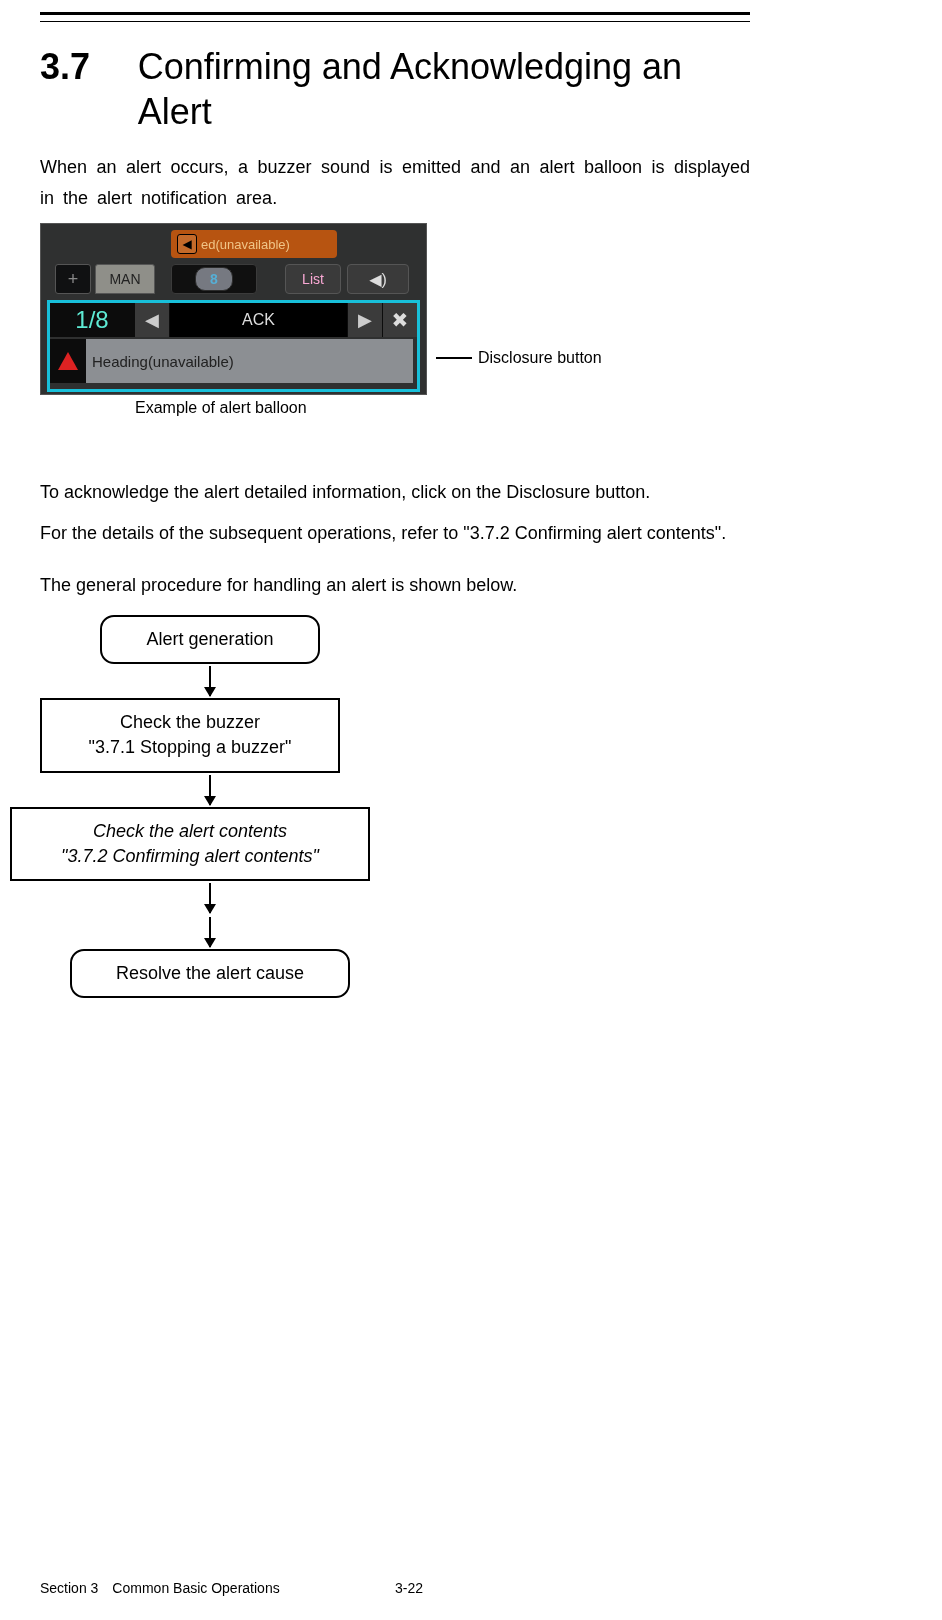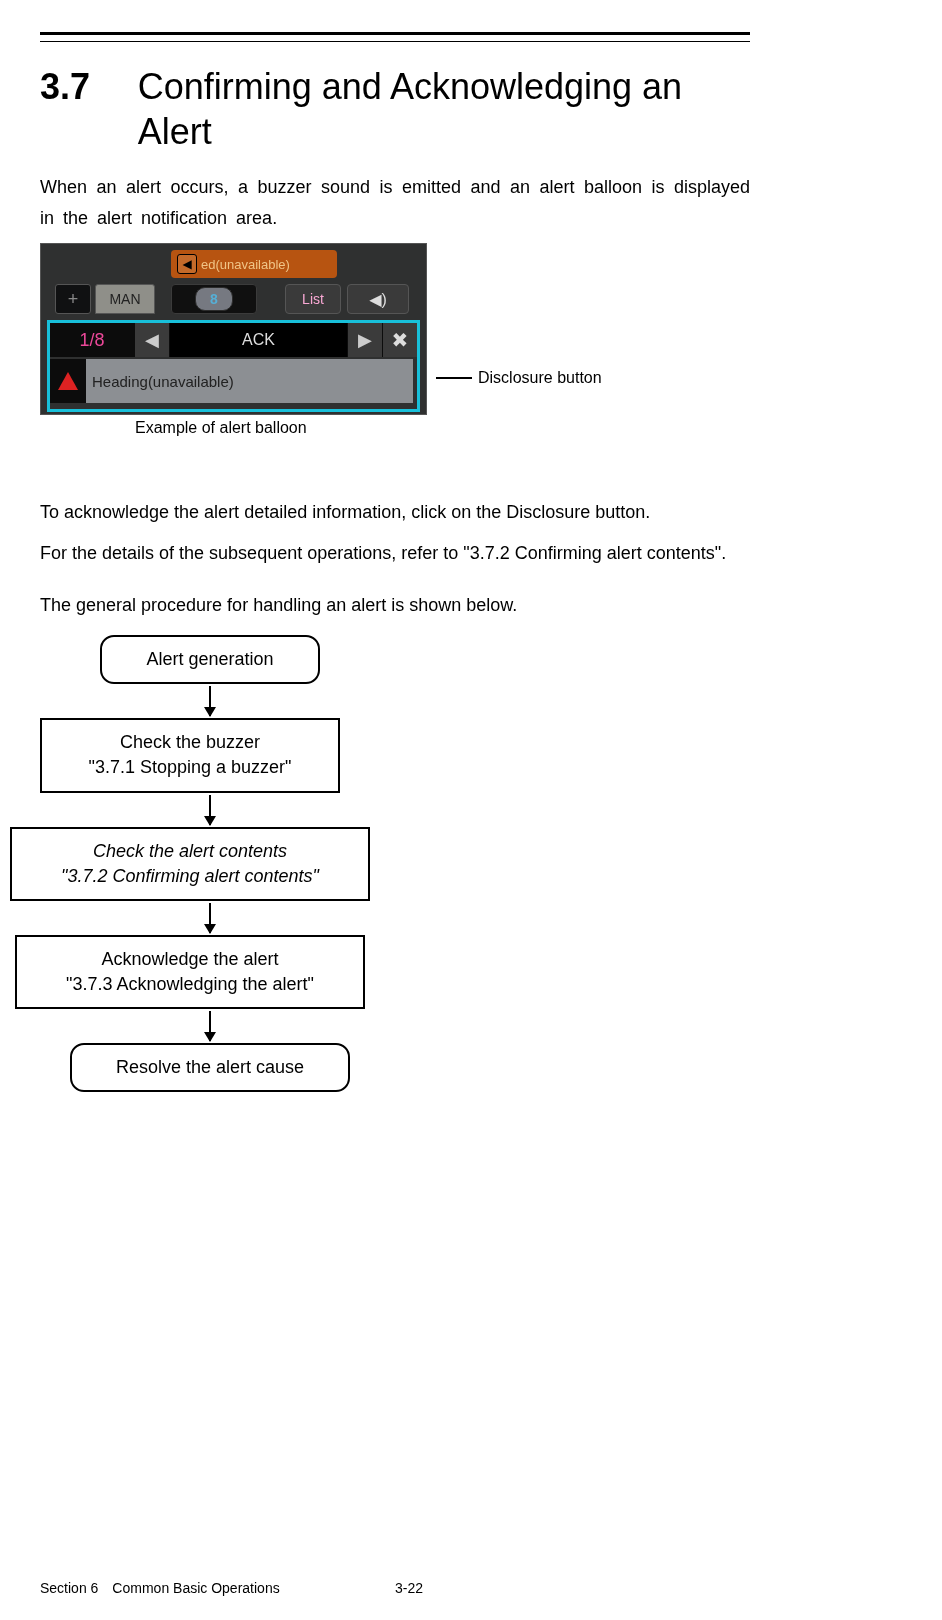--- a/index.html
+++ b/index.html
@@ -6,21 +6,21 @@
     font-family: Arial, Helvetica, sans-serif;
     color: #000;
     margin: 0;
     padding: 0;
     background: #fff;
   }
   .page {
     width: 790px;
     height: 1620px;
     position: relative;
-    padding: 32px 40px 30px 40px;
+    padding: 12px 40px 30px 40px;
     box-sizing: border-box;
   }
   .top-rule {
     border-top: 3px solid #000;
     border-bottom: 1px solid #000;
     height: 6px;
     margin: 0 0 22px 0;
   }
   .heading {
     display: flex;
@@ -110,22 +110,22 @@
   }
   .shot .balloon-row {
     position:absolute; left:6px; right:6px; top:76px; height:86px;
     border: 3px solid #18c0da;
   }
   .shot .brow1 {
     position:absolute; left:0; top:0; right:0; height:34px;
     display:flex;align-items:center;
   }
   .shot .page-ind {
-    width:84px;height:34px;background:#0c0c0c;color:#ec4899;
-    display:flex;align-items:center;justify-content:center;font-size:18px;
+    width:84px;height:34px;background:#0c0c0c;color:#5eead4;
+    display:flex;align-items:center;justify-content:center;font-size:24px;
   }
   .shot .nav {
     width:34px;height:34px;background:#3b3b3b;color:#ccc;display:flex;align-items:center;justify-content:center;font-size:18px;border-left:1px solid #0c0c0c;
   }
   .shot .ack {
     flex:1;height:34px;background:#000000;color:#ddd;display:flex;align-items:center;justify-content:center;font-size:16px;border-left:1px solid #0c0c0c;border-right:1px solid #0c0c0c;
   }
   .shot .disc {
     width:34px;height:34px;background:#3b3b3b;color:#ccc;display:flex;align-items:center;justify-content:center;font-size:18px;
   }
@@ -248,25 +248,21 @@
     <div class="fbox" style="width:260px; margin-left:-40px;">
       <div>Check the buzzer</div>
       <div>"3.7.1 Stopping a buzzer"</div>
     </div>
     <div class="arrow"></div>
     <div class="fbox" style="width:320px; margin-left:-40px;font-style:italic;">
       <div>Check the alert contents</div>
       <div>"3.7.2 Confirming alert contents"</div>
     </div>
     <div class="arrow"></div>
-    <div class="fbox" style="width:310px; margin-left:-40px;">
-      <div>Acknowledge the alert</div>
-      <div>"3.7.3 Acknowledging the alert"</div>
-    </div>
     <div class="arrow"></div>
     <div class="fbox round" style="width:240px;">Resolve the alert cause</div>
   </div>
 
   <div class="footer">
-    <div class="footer-left">Section 6 Common Basic Operations</div>
+    <div class="footer-left">Section 3 Common Basic Operations</div>
     <div class="footer-right">3-22</div>
   </div>
 </div>
 
 </body></html>

